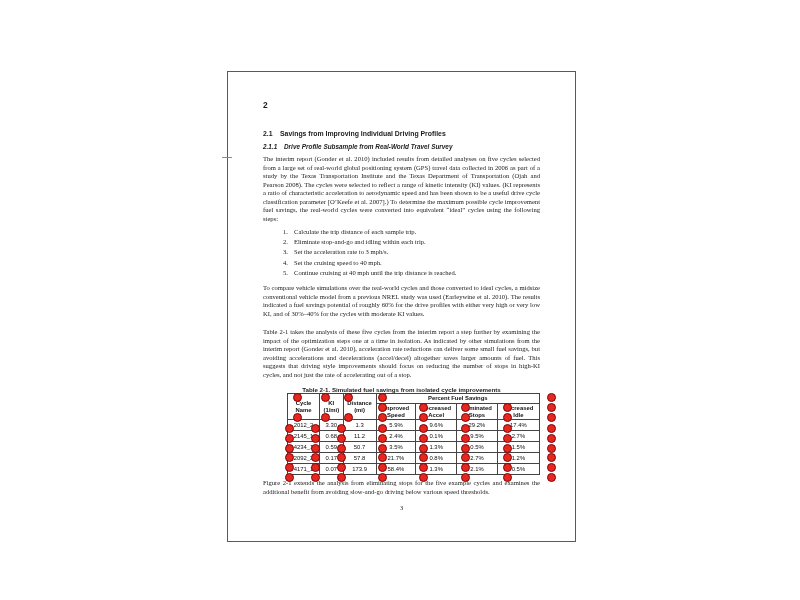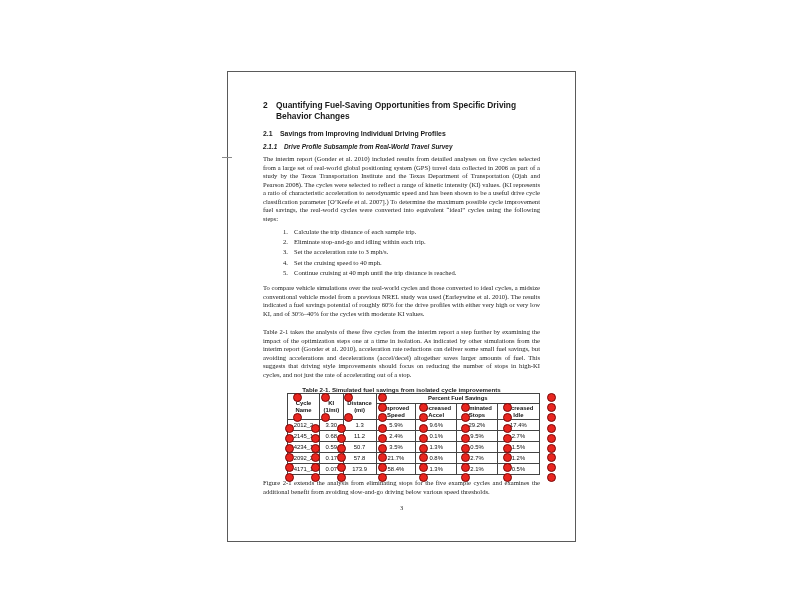--- a/index.html
+++ b/index.html
@@ -37,21 +37,20 @@
 </head>
 <body>
 
 <div class="canvas">
   <div class="page">
     <div class="left-tick"></div>
     <div class="content">
 
       <div class="blk h1" style="top:28px">
         <span class="num">2</span>
-        <span>Quantifying Fuel-Saving Opportunities from Specific Driving Behavior Changes</span>
       </div>
 
       <div class="blk h2" style="top:58px">
         <span class="num">2.1</span>
         <span>Savings from Improving Individual Driving Profiles</span>
       </div>
 
       <div class="blk h3" style="top:71px">
         <span class="num">2.1.1</span>
         <span>Drive Profile Subsample from Real-World Travel Survey</span>

